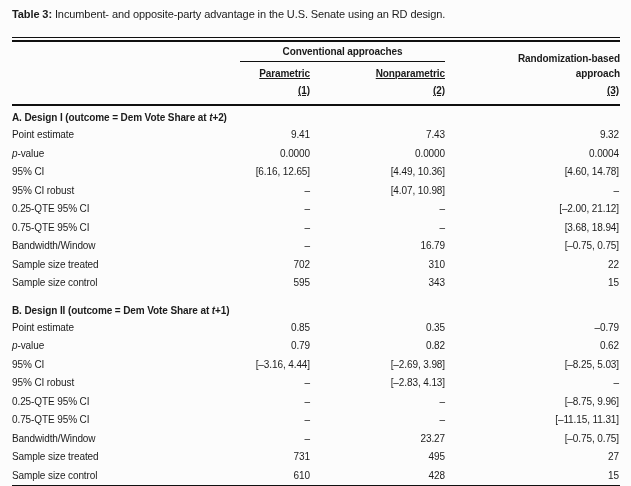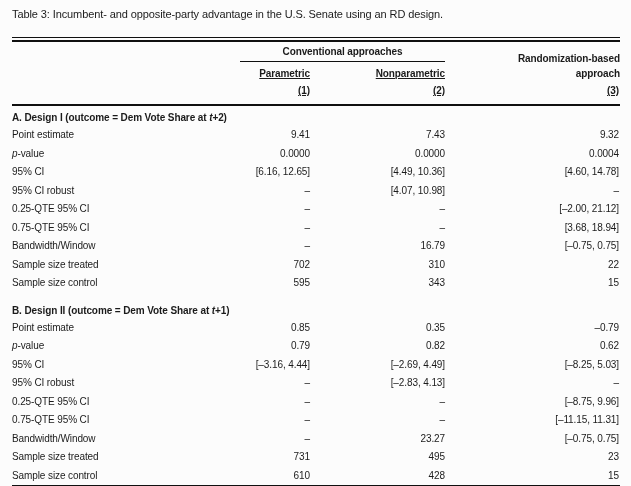--- a/index.html
+++ b/index.html
@@ -6,21 +6,21 @@
   body{
     width:631px;height:486px;background:#fcfcfc;color:#1b1b1b;
     font-family:"Liberation Sans", sans-serif;
     -webkit-text-size-adjust:none;
   }
   .page{position:relative;width:631px;height:486px;overflow:hidden;}
   .caption{
     position:absolute;left:12px;top:7px;width:607px;
     font-size:11px;line-height:14px;letter-spacing:-0.1px;
   }
-  .caption b{font-weight:normal;}
+  .caption b{font-weight:bold;}
   .tablewrap{position:absolute;left:12px;top:37px;width:608px;}
   .rule-thin{height:1px;background:#101010;}
   .rule-thick{height:2.5px;background:#101010;}
   .rule-gap{height:1.5px;}
   .rule-mid{height:2px;background:#101010;}
   table{
     width:608px;border-collapse:collapse;table-layout:fixed;
     font-size:10px;letter-spacing:-0.1px;
   }
   col.c0{width:180px;}
@@ -165,21 +165,21 @@
         </tr>
         <tr>
           <td class="lbl"><i>p</i><span>-value</span></td>
           <td class="num">0.79</td>
           <td class="num">0.82</td>
           <td class="num pr2">0.62</td>
         </tr>
         <tr>
           <td class="lbl"><i></i><span>95% CI</span></td>
           <td class="num">[–3.16, 4.44]</td>
-          <td class="num">[–2.69, 4.49]</td>
+          <td class="num">[–2.69, 3.98]</td>
           <td class="num pr2">[–8.25, 5.03]</td>
         </tr>
         <tr>
           <td class="lbl"><i></i><span>95% CI robust</span></td>
           <td class="num">–</td>
           <td class="num">[–2.83, 4.13]</td>
           <td class="num pr2">–</td>
         </tr>
         <tr>
           <td class="lbl"><i></i><span>0.25-QTE 95% CI</span></td>
@@ -196,21 +196,21 @@
         <tr>
           <td class="lbl"><i></i><span>Bandwidth/Window</span></td>
           <td class="num">–</td>
           <td class="num">23.27</td>
           <td class="num pr2">[–0.75, 0.75]</td>
         </tr>
         <tr>
           <td class="lbl"><i></i><span>Sample size treated</span></td>
           <td class="num">731</td>
           <td class="num">495</td>
-          <td class="num pr2">23</td>
+          <td class="num pr2">27</td>
         </tr>
         <tr>
           <td class="lbl"><i></i><span>Sample size control</span></td>
           <td class="num">610</td>
           <td class="num">428</td>
           <td class="num pr2">15</td>
         </tr>
       </tbody>
     </table>
 

